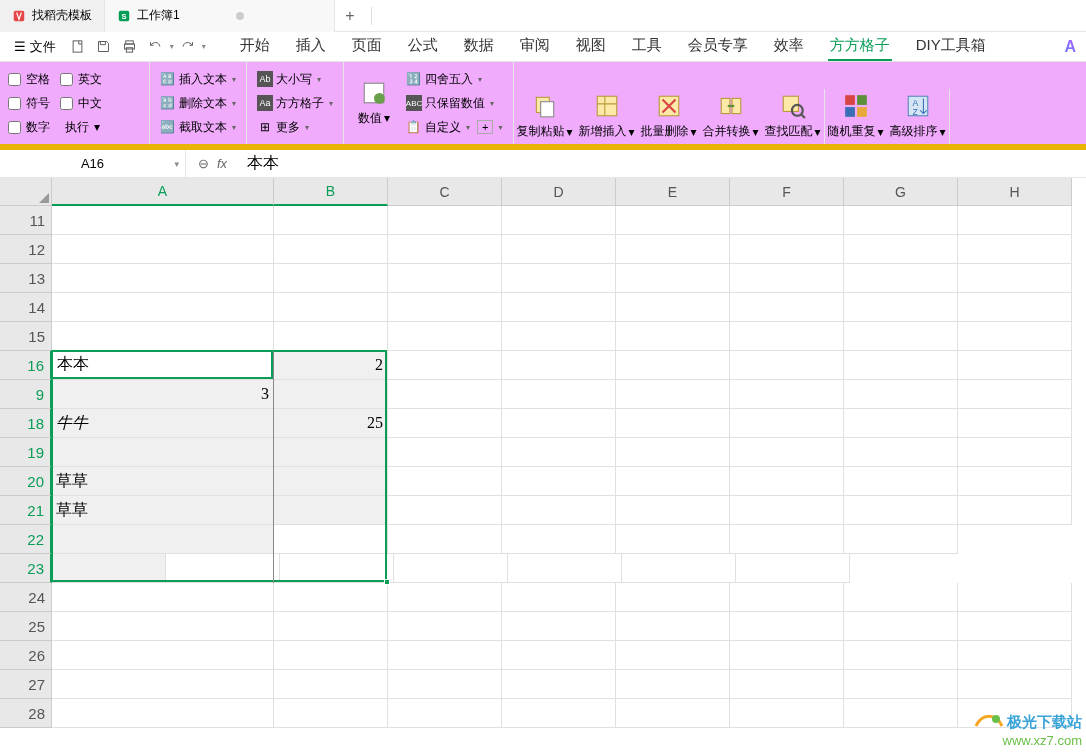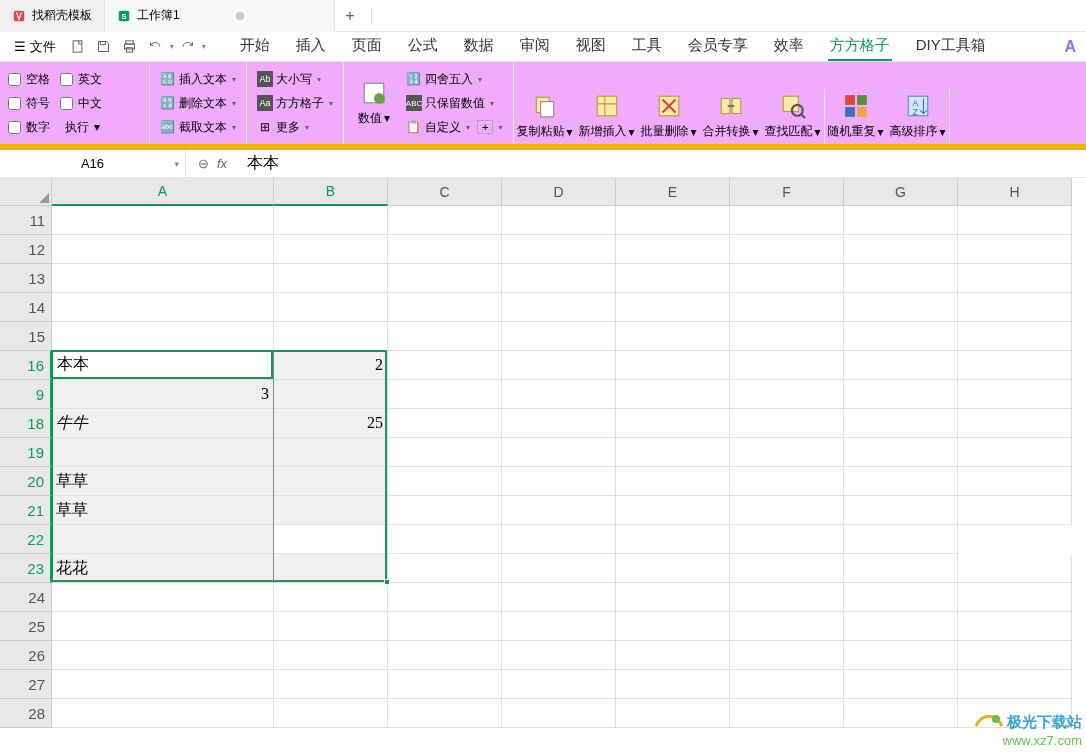--- a/index.html
+++ b/index.html
@@ -506,21 +506,20 @@
       <div class="crow">
         <div class="cell selected" style="width: 222px;"></div>
         <div class="cell" style="width: 114px;"></div>
         <div class="cell" style="width: 114px;"></div>
         <div class="cell" style="width: 114px;"></div>
         <div class="cell" style="width: 114px;"></div>
         <div class="cell" style="width: 114px;"></div>
         <div class="cell" style="width: 114px;"></div>
       </div>
       <div class="crow">
-        <div class="cell selected" style="width: 222px;">花花</div>
         <div class="cell selected" style="width: 114px;"></div>
         <div class="cell" style="width: 114px;"></div>
         <div class="cell" style="width: 114px;"></div>
         <div class="cell" style="width: 114px;"></div>
         <div class="cell" style="width: 114px;"></div>
         <div class="cell" style="width: 114px;"></div>
         <div class="cell" style="width: 114px;"></div>
       </div>
       <div class="crow">
         <div class="cell" style="width: 222px;"></div>

